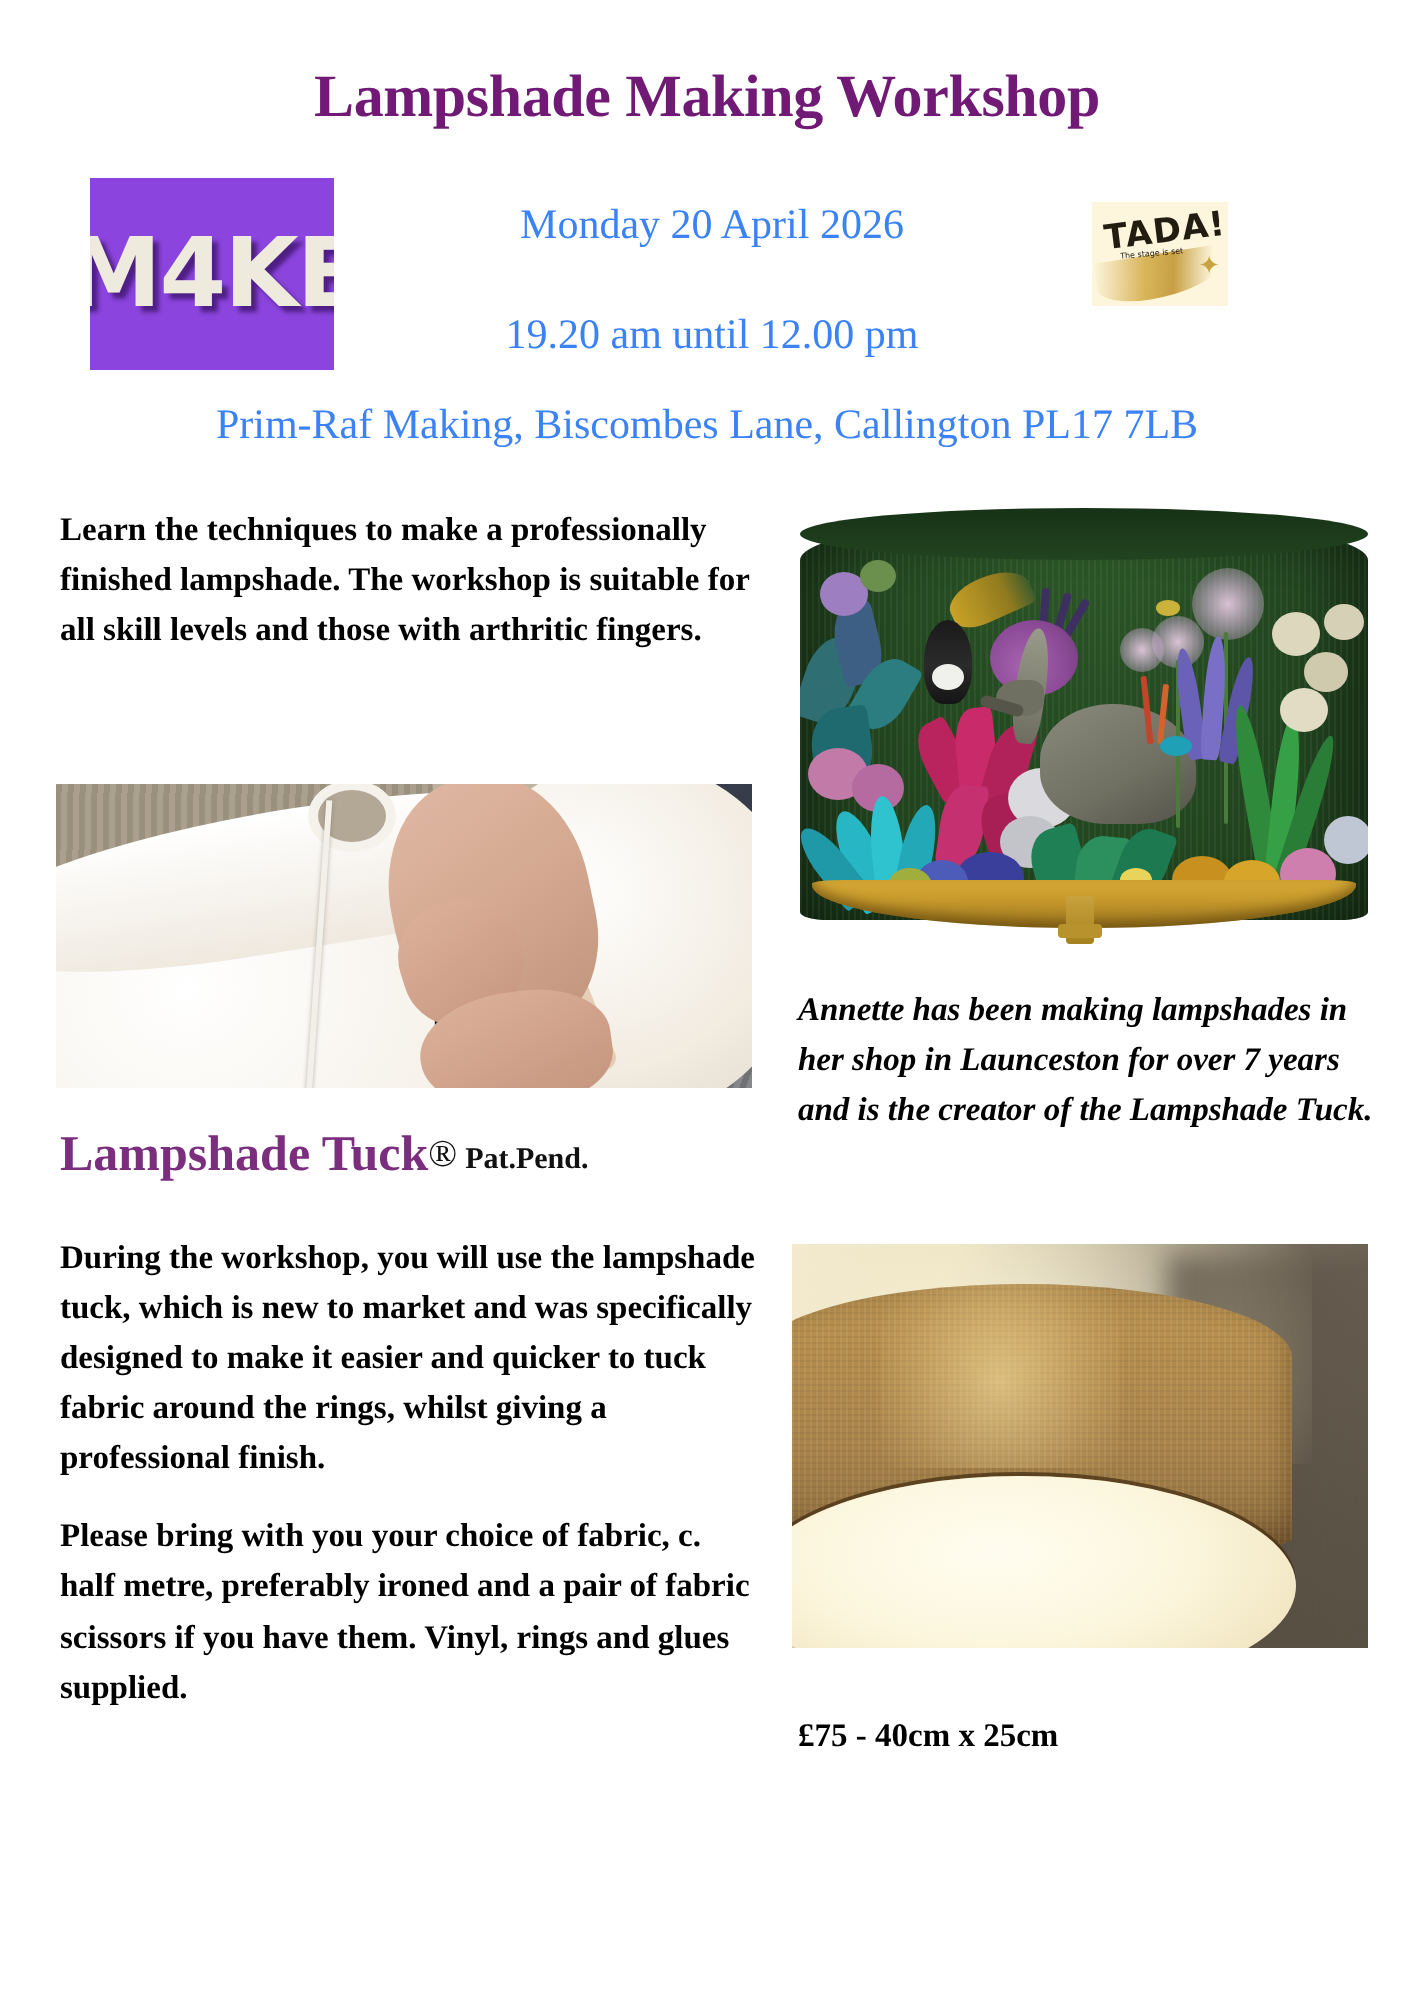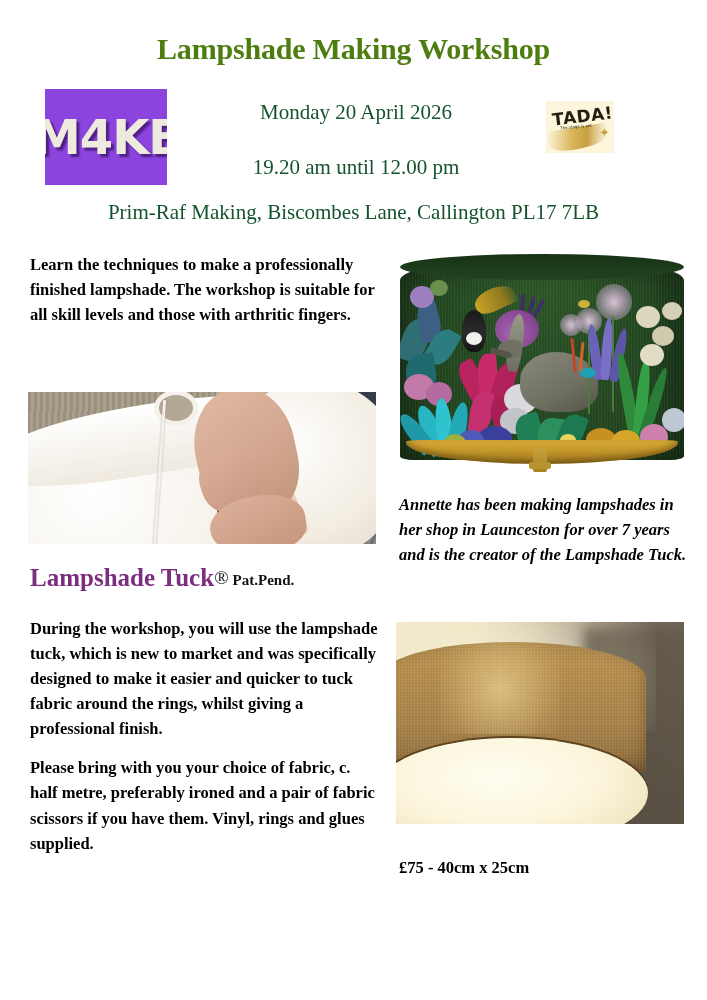--- a/index.html
+++ b/index.html
@@ -20,21 +20,21 @@
   
   .poster-title {
     position: absolute;
     left: 0;
     top: 32px;
     width: 707px;
     text-align: center;
     font-size: 30px;
     font-weight: bold;
     letter-spacing: -0.2px;
-    color: #4d7c0f;
+    color: #701a75;
   }
 
   
   .logo-make {
     position: absolute;
     left: 45px;
     top: 89px;
     width: 122px;
     height: 96px;
     background: #8b44dd;
@@ -101,21 +101,21 @@
     top: 25px;
     font-size: 13px;
     color: #c9a243;
     line-height: 1;
   }
 
   .date-line, .time-line, .venue-line {
     position: absolute;
     text-align: center;
     font-size: 21px;
-    color: #14532d;
+    color: #3b82f6;
     white-space: nowrap;
   }
   .date-line { left: 176px; top: 100px; width: 360px; }
   .time-line { left: 176px; top: 155px; width: 360px; }
   .venue-line { left: 0px; top: 200px; width: 707px; }
 
   
   .col-left {
     position: absolute;
     left: 30px;

